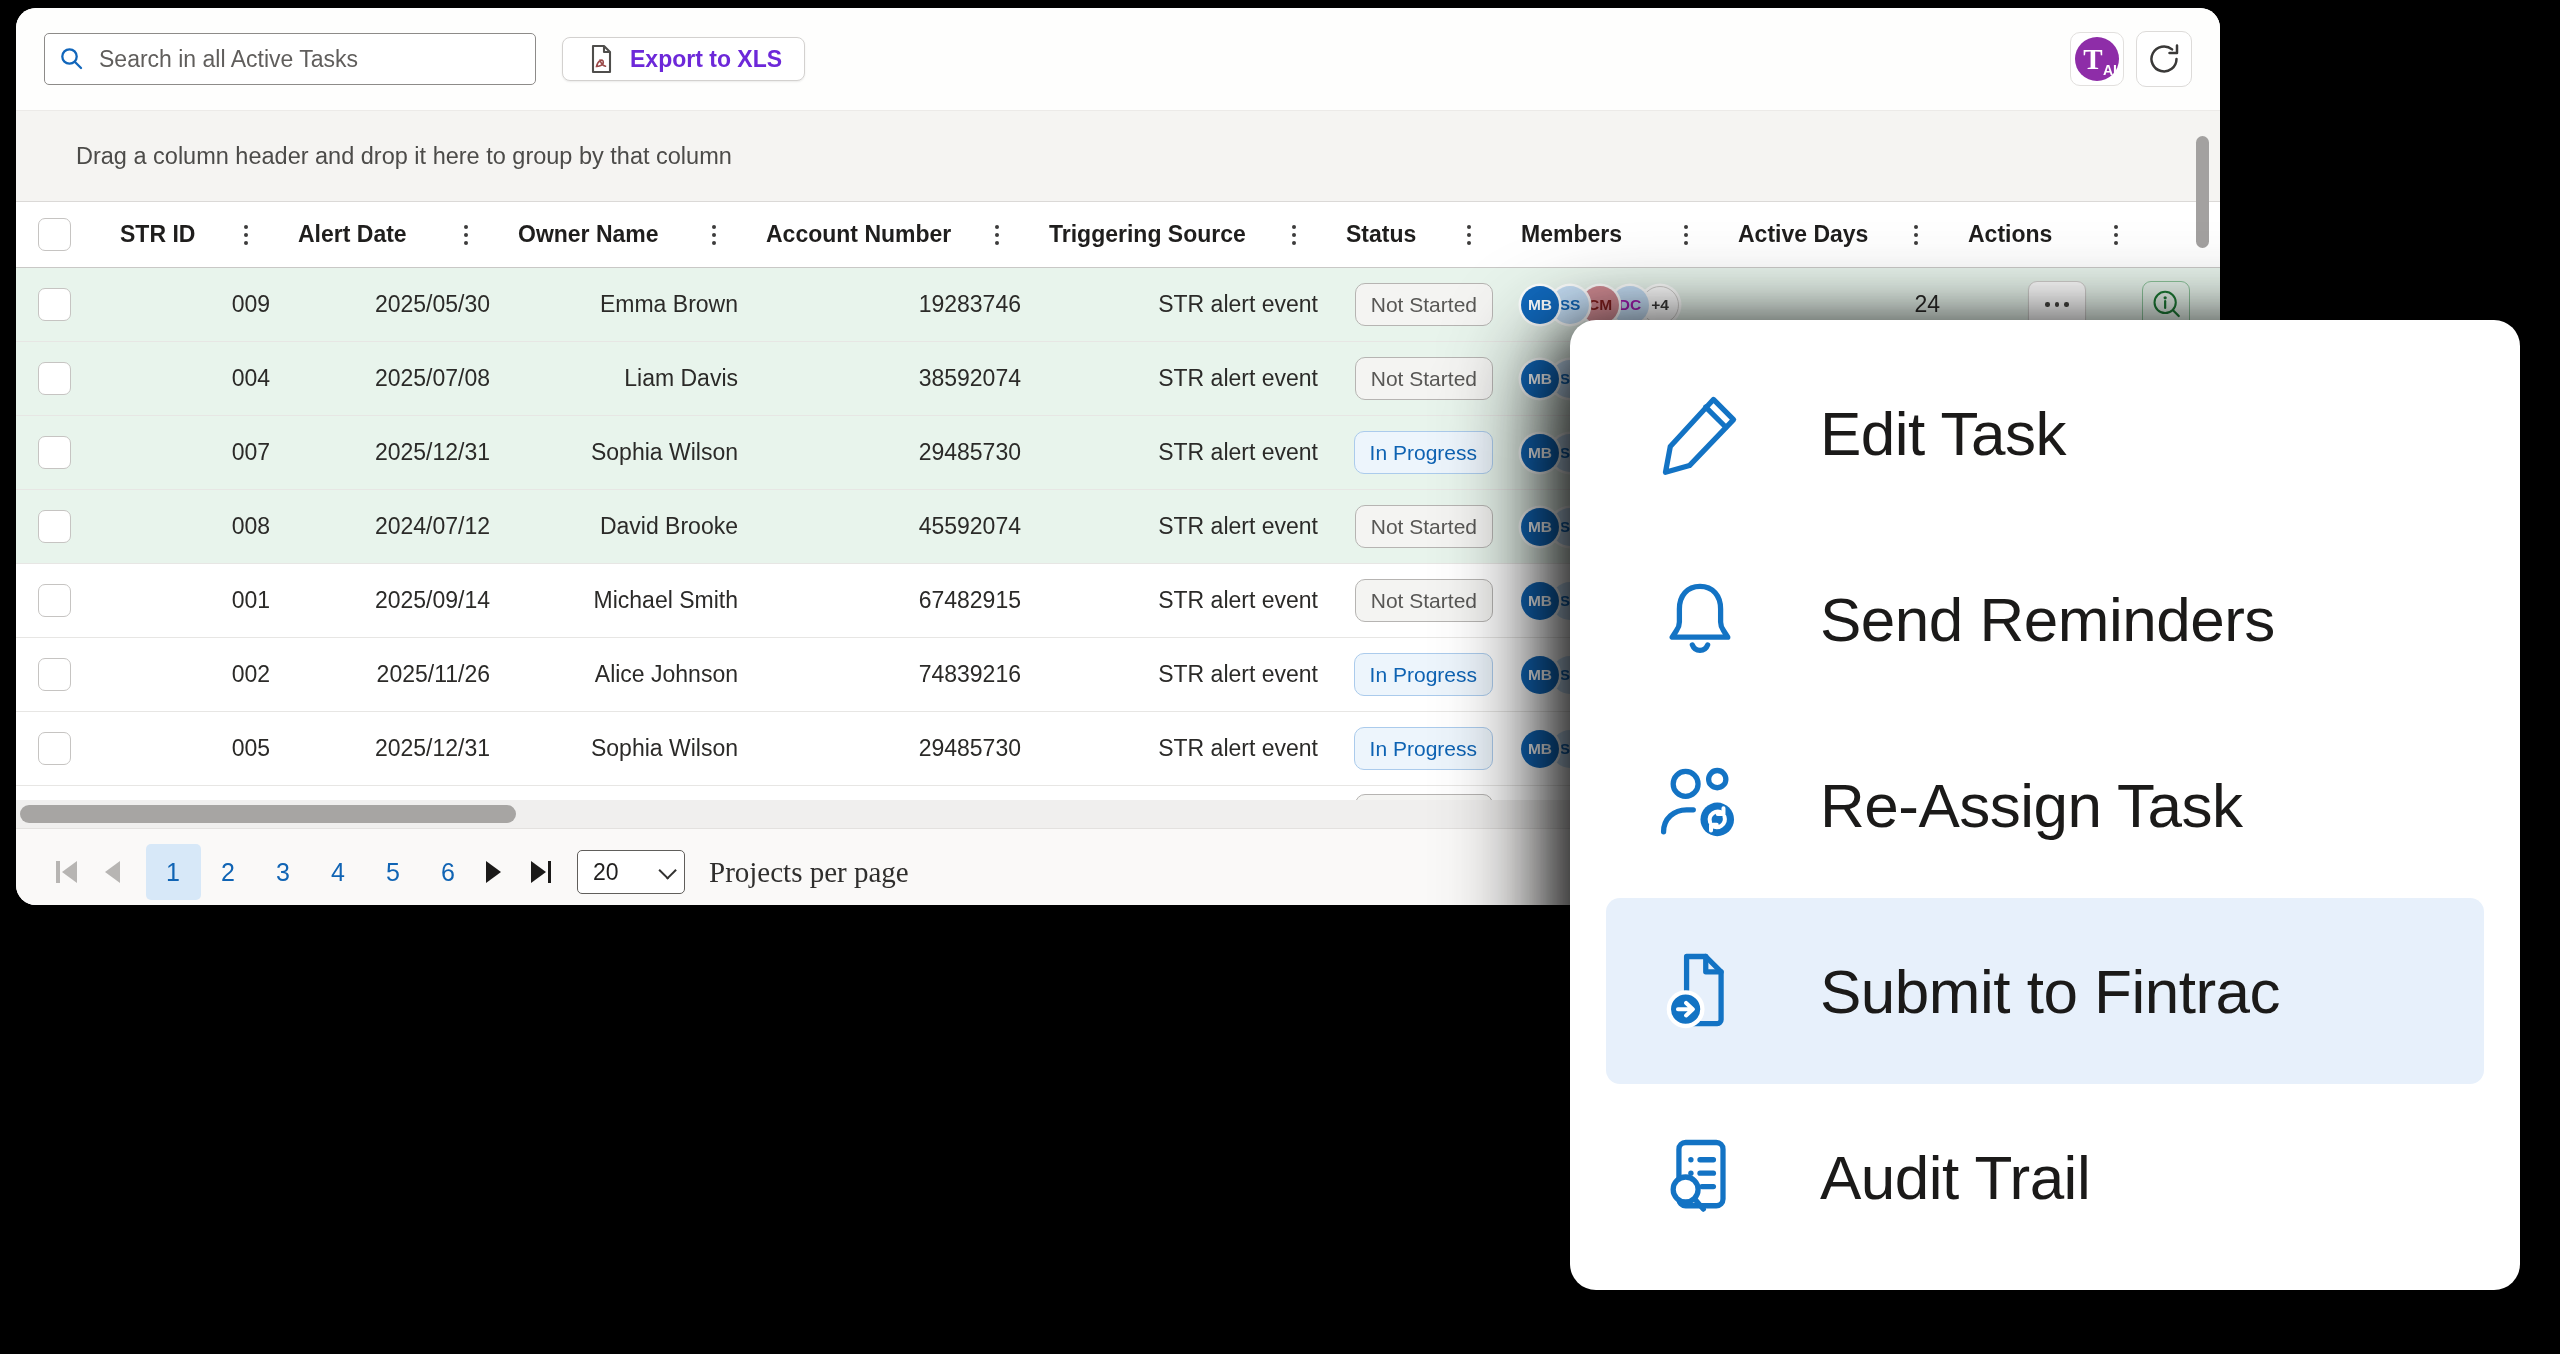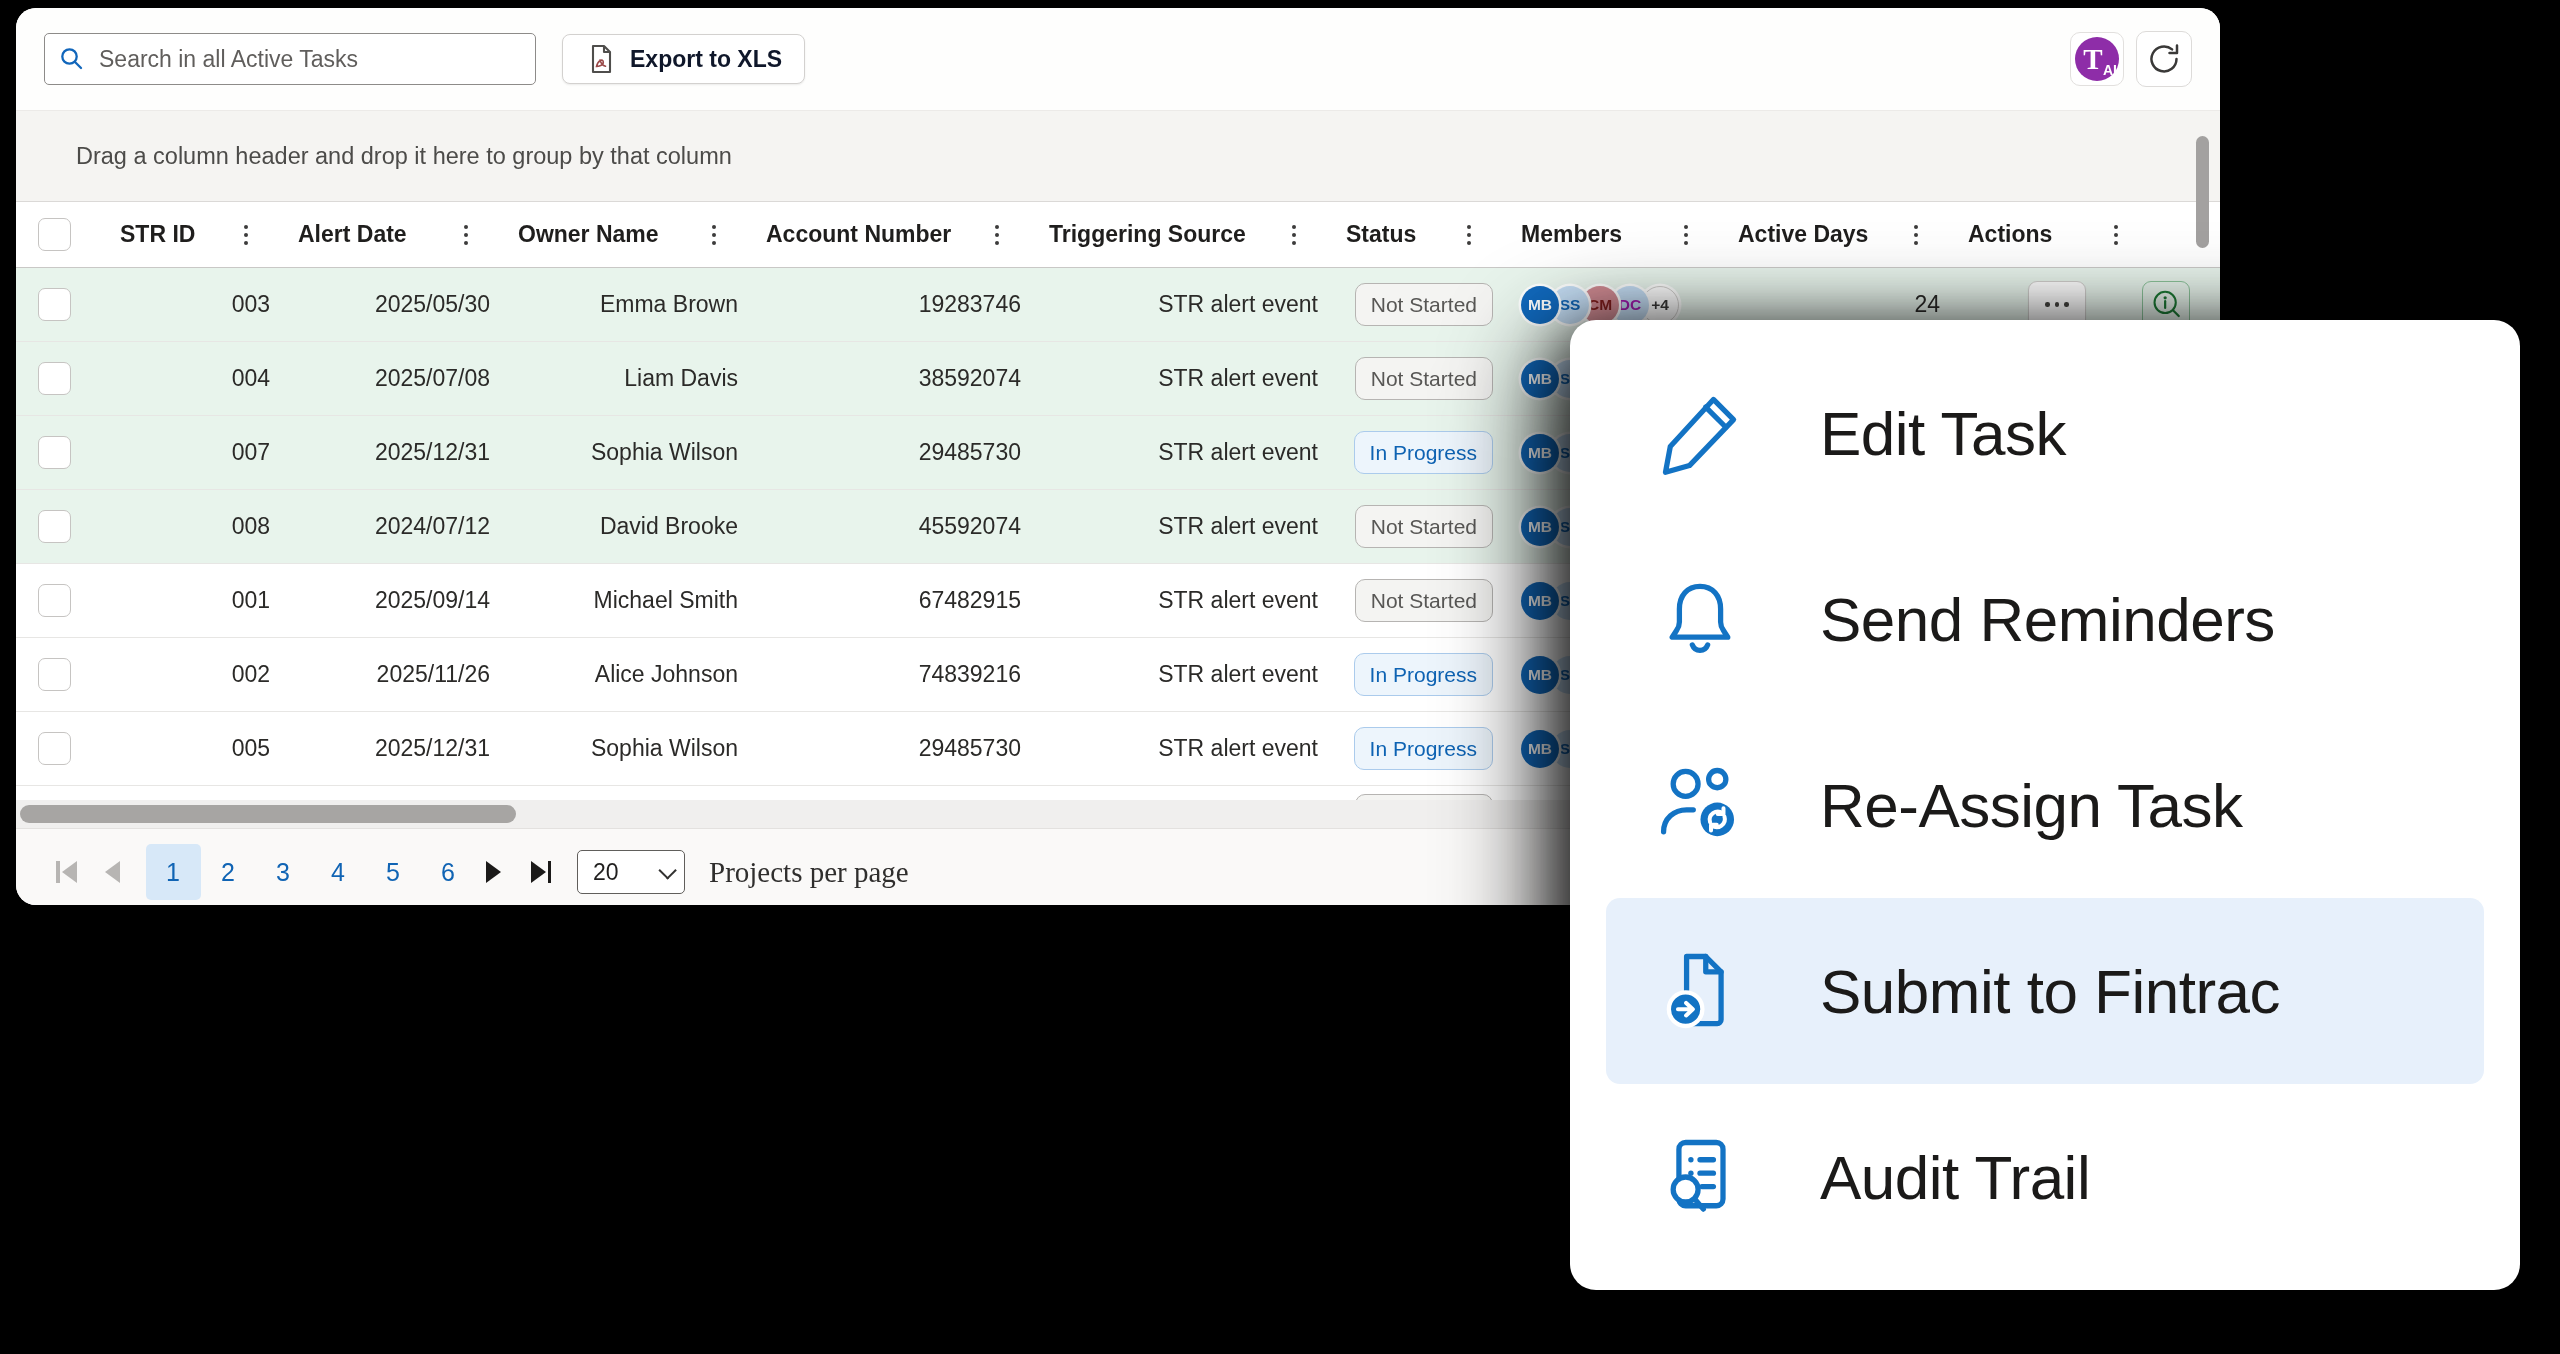--- a/index.html
+++ b/index.html
@@ -20,23 +20,23 @@
   .searchbox{
     width:492px;height:52px;border:1.6px solid #8d8b89;border-radius:5px;
     display:flex;align-items:center;padding:0 14px;background:#fff;box-sizing:border-box;
   }
   .searchbox input{
     border:none;outline:none;flex:1;font-size:23px;color:#3b3a39;margin-left:12px;
     font-family:"Liberation Sans", sans-serif;background:transparent;
   }
   .searchbox input::placeholder{color:#605e5c;}
   .export-btn{
-    margin-left:26px;height:50px;display:flex;align-items:center;gap:13px;
+    margin-left:26px;height:44px;display:flex;align-items:center;gap:13px;
     border:1.6px solid #d3d1cf;border-radius:8px;background:#fff;padding:0 22px;
-    font-size:23px;font-weight:700;color:#0f172a;cursor:pointer;
+    font-size:23px;font-weight:700;color:#6d28d9;cursor:pointer;
     box-shadow:0 1px 2px rgba(0,0,0,.08);font-family:"Liberation Sans", sans-serif;
   }
   .tool-right{margin-left:auto;display:flex;align-items:center;gap:12px;}
   .avatar-btn{
     width:54px;height:54px;border:1.6px solid #e2e0de;border-radius:10px;background:#fff;
     display:flex;align-items:center;justify-content:center;cursor:pointer;padding:0;
   }
   .avatar-circle{
     width:44px;height:44px;border-radius:50%;background:#8e2da8;position:relative;
     display:flex;align-items:center;justify-content:center;
@@ -281,21 +281,21 @@
             <i></i>
           </span>
         </div>
 
     </div>
 
       <div class="tr grid-cols row-g">
         <div class="cbcell">
           <span class="cb"></span>
         </div>
-        <div class="td">003</div>
+        <div class="td">009</div>
         <div class="td">2025/05/30</div>
         <div class="td">Emma Brown</div>
         <div class="td">19283746</div>
         <div class="td">STR alert event</div>
         <div>
           <span class="status st-ns">Not Started</span>
         </div>
         <div class="members">
           <span class="mbadge m1">MB</span>
           <span class="mbadge m2">SS</span>

